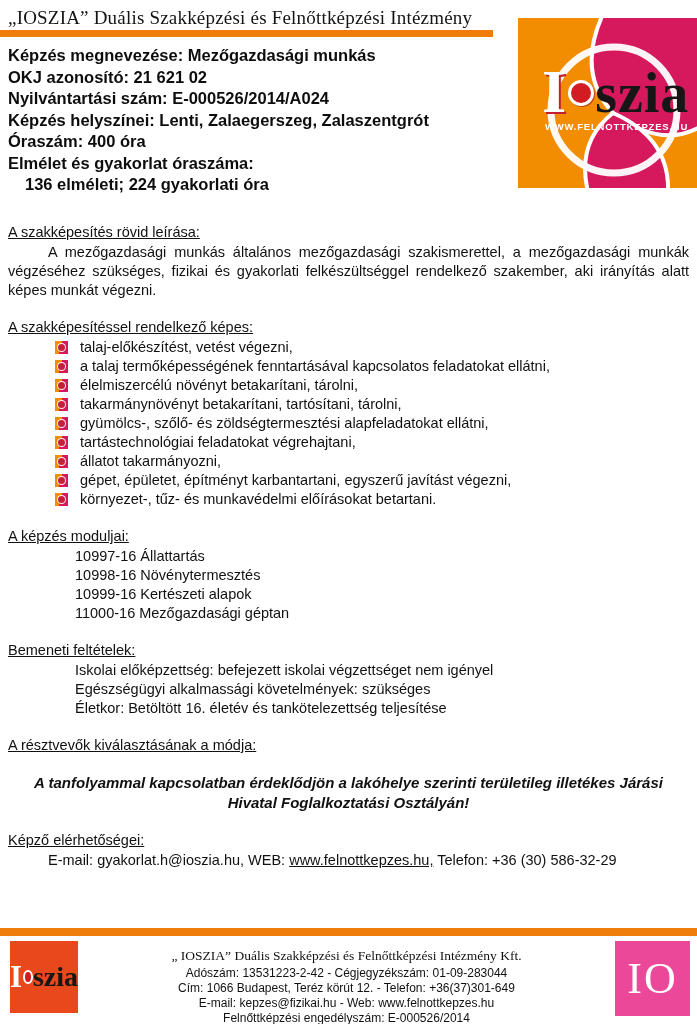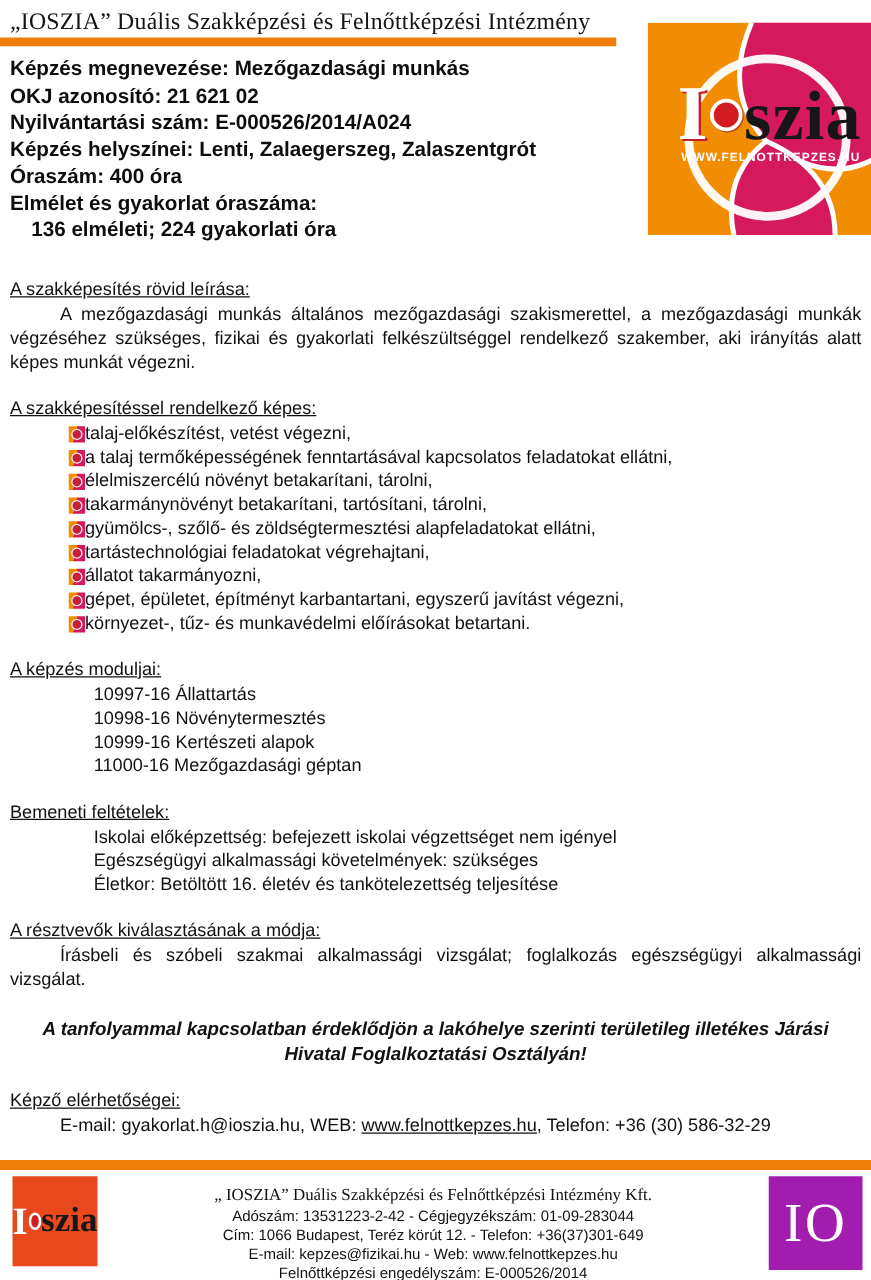--- a/index.html
+++ b/index.html
@@ -40,21 +40,21 @@
   }
   
   .content{padding:0 8px;}
   .section-heading{
     font-size:14.5px;text-decoration:underline;margin:19px 0 3px 0;
   }
   .para{
     font-size:14.5px;line-height:19px;text-align:justify;text-indent:40px;margin:0;
   }
   ul.bullets{list-style:none;margin:2px 0 0 0;padding:0 0 0 47px;}
-  ul.bullets li{display:flex;align-items:center;gap:0;font-size:14.5px;line-height:19px;}
+  ul.bullets li{display:flex;align-items:center;gap:12px;font-size:14.5px;line-height:19px;}
   .bullet-icon{
     flex:0 0 auto;width:13px;height:13px;position:relative;
     background:linear-gradient(105deg,#F28C00 42%,#D6195D 42%);
     overflow:hidden;
   }
   .bullet-icon .ring{
     position:absolute;left:2px;top:2px;width:7px;height:7px;border-radius:50%;
     border:1.5px solid rgba(255,255,255,.95);background:#c4203a;
   }
   .plain-list{margin:2px 0 0 0;padding-left:67px;font-size:14.5px;line-height:19px;}
@@ -80,21 +80,21 @@
     background:#d21c22;border:2px solid #ffffff;vertical-align:3px;margin:0 0 0 1px;
   }
   .fl-szia{font-size:28px;color:#161616;}
   .footer-text{flex:1 1 auto;text-align:center;padding-top:12px;}
   .footer-company{
     font-family:"Liberation Serif","DejaVu Serif",serif;
     font-size:13.5px;margin-bottom:2px;
   }
   .footer-line{font-size:12px;line-height:15px;}
   .footer-logo-right{
-    margin:5px 7px 0 0;width:75px;height:75px;background:#a21caf;flex:0 0 auto;
+    margin:5px 7px 0 0;width:75px;height:75px;background:#ec4899;flex:0 0 auto;
     display:flex;align-items:center;justify-content:center;
     font-family:"Liberation Serif","DejaVu Serif",serif;
     font-size:44px;color:#ffffff;letter-spacing:2px;
   }
 </style>
 </head>
 <body>
 
 <div class="header">
   <div class="header-title">„IOSZIA” Duális Szakképzési és Felnőttképzési Intézmény</div>
@@ -196,21 +196,20 @@
   </div>
 
   <div class="section-heading">Bemeneti feltételek:</div>
   <div class="plain-list">
     <div>Iskolai előképzettség: befejezett iskolai végzettséget nem igényel</div>
     <div>Egészségügyi alkalmassági követelmények: szükséges</div>
     <div>Életkor: Betöltött 16. életév és tankötelezettség teljesítése</div>
   </div>
 
   <div class="section-heading">A résztvevők kiválasztásának a módja:</div>
-  <p class="para">Írásbeli és szóbeli szakmai alkalmassági vizsgálat; foglalkozás egészségügyi alkalmassági vizsgálat.</p>
 
   <div class="notice">A tanfolyammal kapcsolatban érdeklődjön a lakóhelye szerinti területileg illetékes Járási Hivatal Foglalkoztatási Osztályán!</div>
 
   <div class="section-heading">Képző elérhetőségei:</div>
   <div class="contact-line">
     <span>E-mail: gyakorlat.h@ioszia.hu, WEB: </span><span class="contact-link">www.felnottkepzes.hu,</span><span> Telefon: +36 (30) 586-32-29</span>
   </div>
 </div>
 
 <div class="footer">

